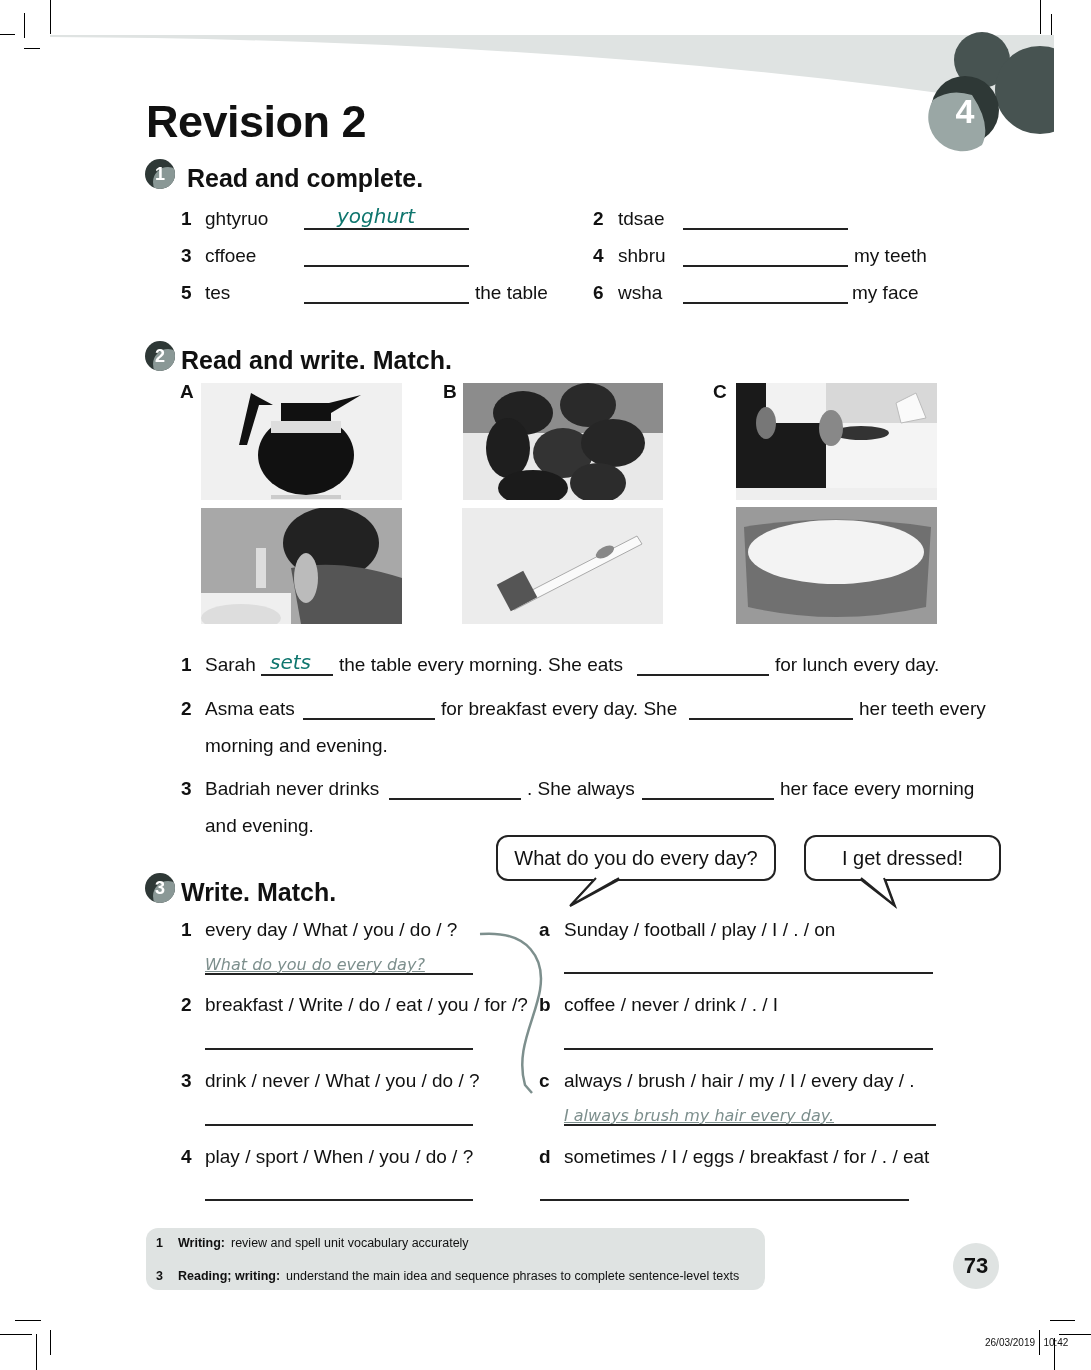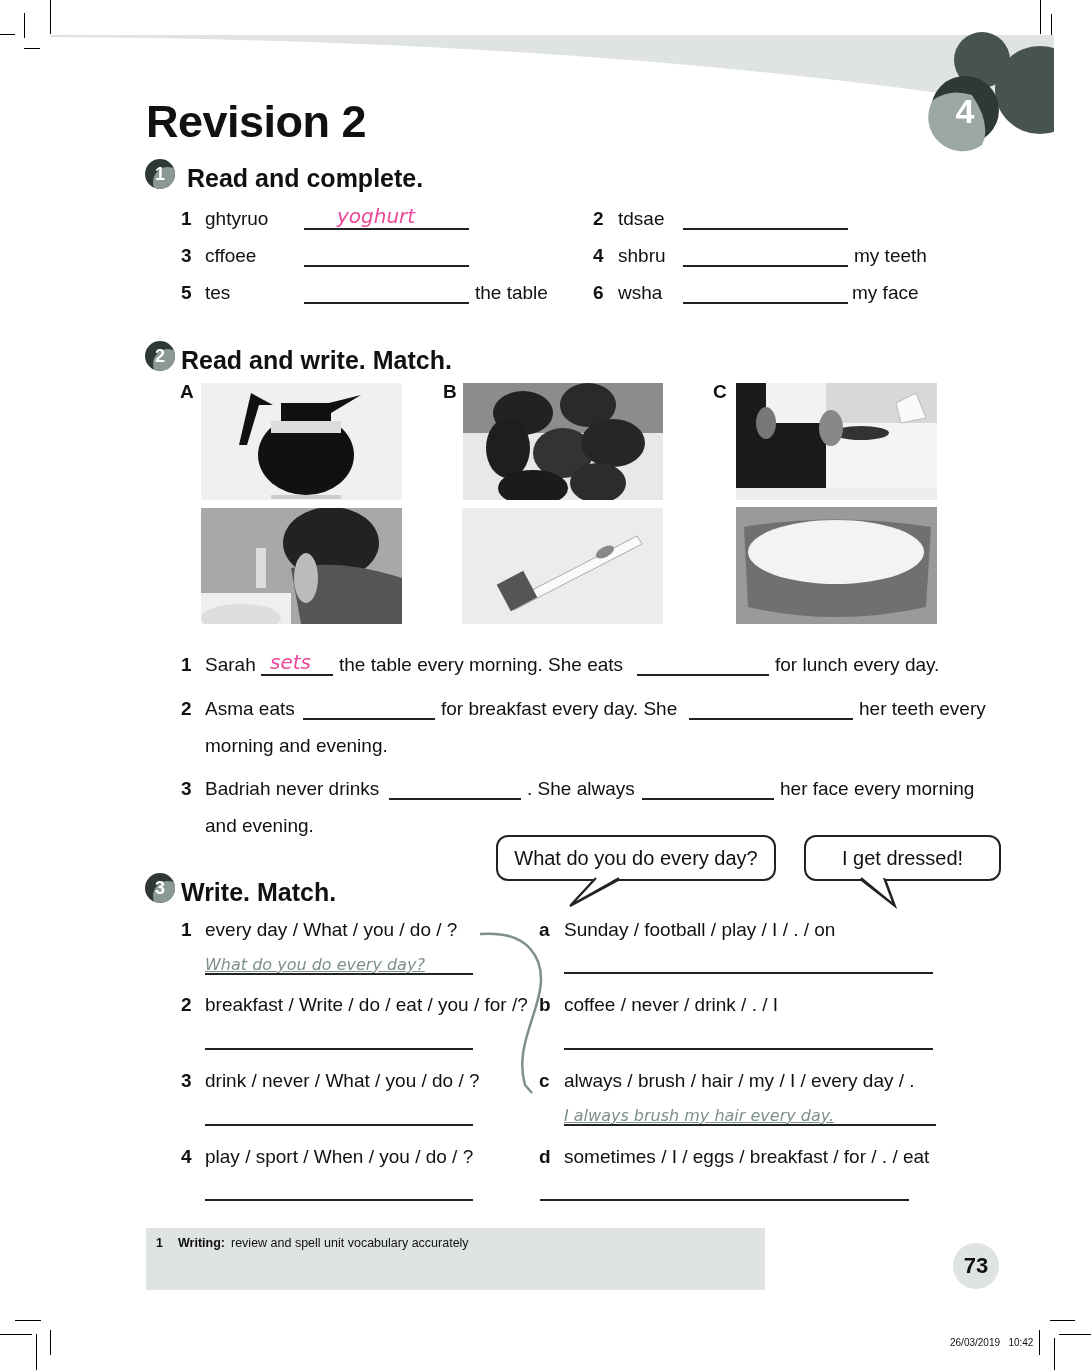--- a/index.html
+++ b/index.html
@@ -7,26 +7,26 @@
   .abs { position:absolute; }
   .crop { position:absolute; background:#000; }
   .title { left:146px; top:96px; font-size:45px; font-weight:bold; letter-spacing:-0.5px; font-family:"Liberation Sans", sans-serif; }
   .badge { position:absolute; width:30px; height:30px; border-radius:50%; background:#2e3836; overflow:hidden; }
   .badge .half { position:absolute; left:8px; top:8px; width:30px; height:30px; border-radius:50%; background:#8a9896; }
   .badge span { position:absolute; left:0; top:0; width:30px; height:30px; line-height:30px; text-align:center; color:#fff; font-weight:bold; font-size:18px; }
   .heading { font-size:25px; font-weight:bold; }
   .num { font-weight:bold; font-size:19px; }
   .txt { font-size:19px; }
   .blank { position:absolute; border-bottom:2px solid #222; height:0; }
-  .hand { color:#ec4899; font-family:"DejaVu Sans", sans-serif; font-size:20px; font-style:italic;text-align:right; }
+  .hand { color:#0f766e; font-family:"DejaVu Sans", sans-serif; font-size:20px; font-style:italic;text-align:right; }
   .hand-ul { color:#7d8f8d; font-family:"DejaVu Sans", sans-serif; font-size:16px; font-style:italic; text-decoration:underline; }
   .photo { position:absolute; overflow:hidden; }
   .label { font-size:19px; font-weight:bold; }
   .bubble { position:absolute; border:2px solid #222; border-radius:12px; background:#fff; font-size:20px; text-align:center; line-height:42px; }
-  .footer-box { position:absolute; left:146px; top:1228px; width:619px; height:62px; background:#dfe3e2; font-size:12.5px; }
+  .footer-box { position:absolute; left:146px; top:1228px; width:619px; height:62px; background:#dfe3e2; font-size:12.5px;border-radius:12px; }
   .footer-box .row { position:absolute; left:10px; }
   .footer-box b { margin-right:6px; }
   .pg { position:absolute; left:953px; top:1243px; width:46px; height:46px; border-radius:50%; background:#dfe3e2; font-weight:bold; font-size:22px; text-align:center; line-height:46px; }
   .slug { font-size:10px; color:#111; }
 </style>
 </head>
 <body>
 
 <div class="crop" style="left:50px;top:0;width:1px;height:34px;"></div>
 <div class="crop" style="left:0;top:34px;width:15px;height:1px;"></div>
@@ -253,18 +253,21 @@
 <div class="abs hand-ul" style="left:564px;top:1106px;">I always brush my hair every day.</div>
 
 <div class="abs num" style="left:539px;top:1146px;">d</div>
 <div class="abs txt" style="left:564px;top:1146px;">sometimes / I / eggs / breakfast / for / . / eat</div>
 <div class="blank" style="left:540px;top:1199px;width:369px;"></div>
 
 <div class="footer-box">
   <div class="row" style="top:8px;">
     <b style="display:inline-block;width:16px;">1</b><b>Writing:</b><span>review and spell unit vocabulary accurately</span>
   </div>
+  <div class="row" style="top:41px;">
+    <b style="display:inline-block;width:16px;">3</b><b>Reading; writing:</b><span>understand the main idea and sequence phrases to complete sentence-level texts</span>
+  </div>
 </div>
 
 <div class="pg">73</div>
 
 <div class="abs slug" style="left:67px;top:1337px;white-space:pre;margin-top:46px;">9780230435070_GR5_SBWB_text.indb   73</div>
-<div class="abs slug" style="left:950px;top:1337px;white-space:pre;">26/03/2019   10:42</div>
+<div class="abs slug" style="left:985px;top:1337px;white-space:pre;">26/03/2019   10:42</div>
 
 </body></html>

